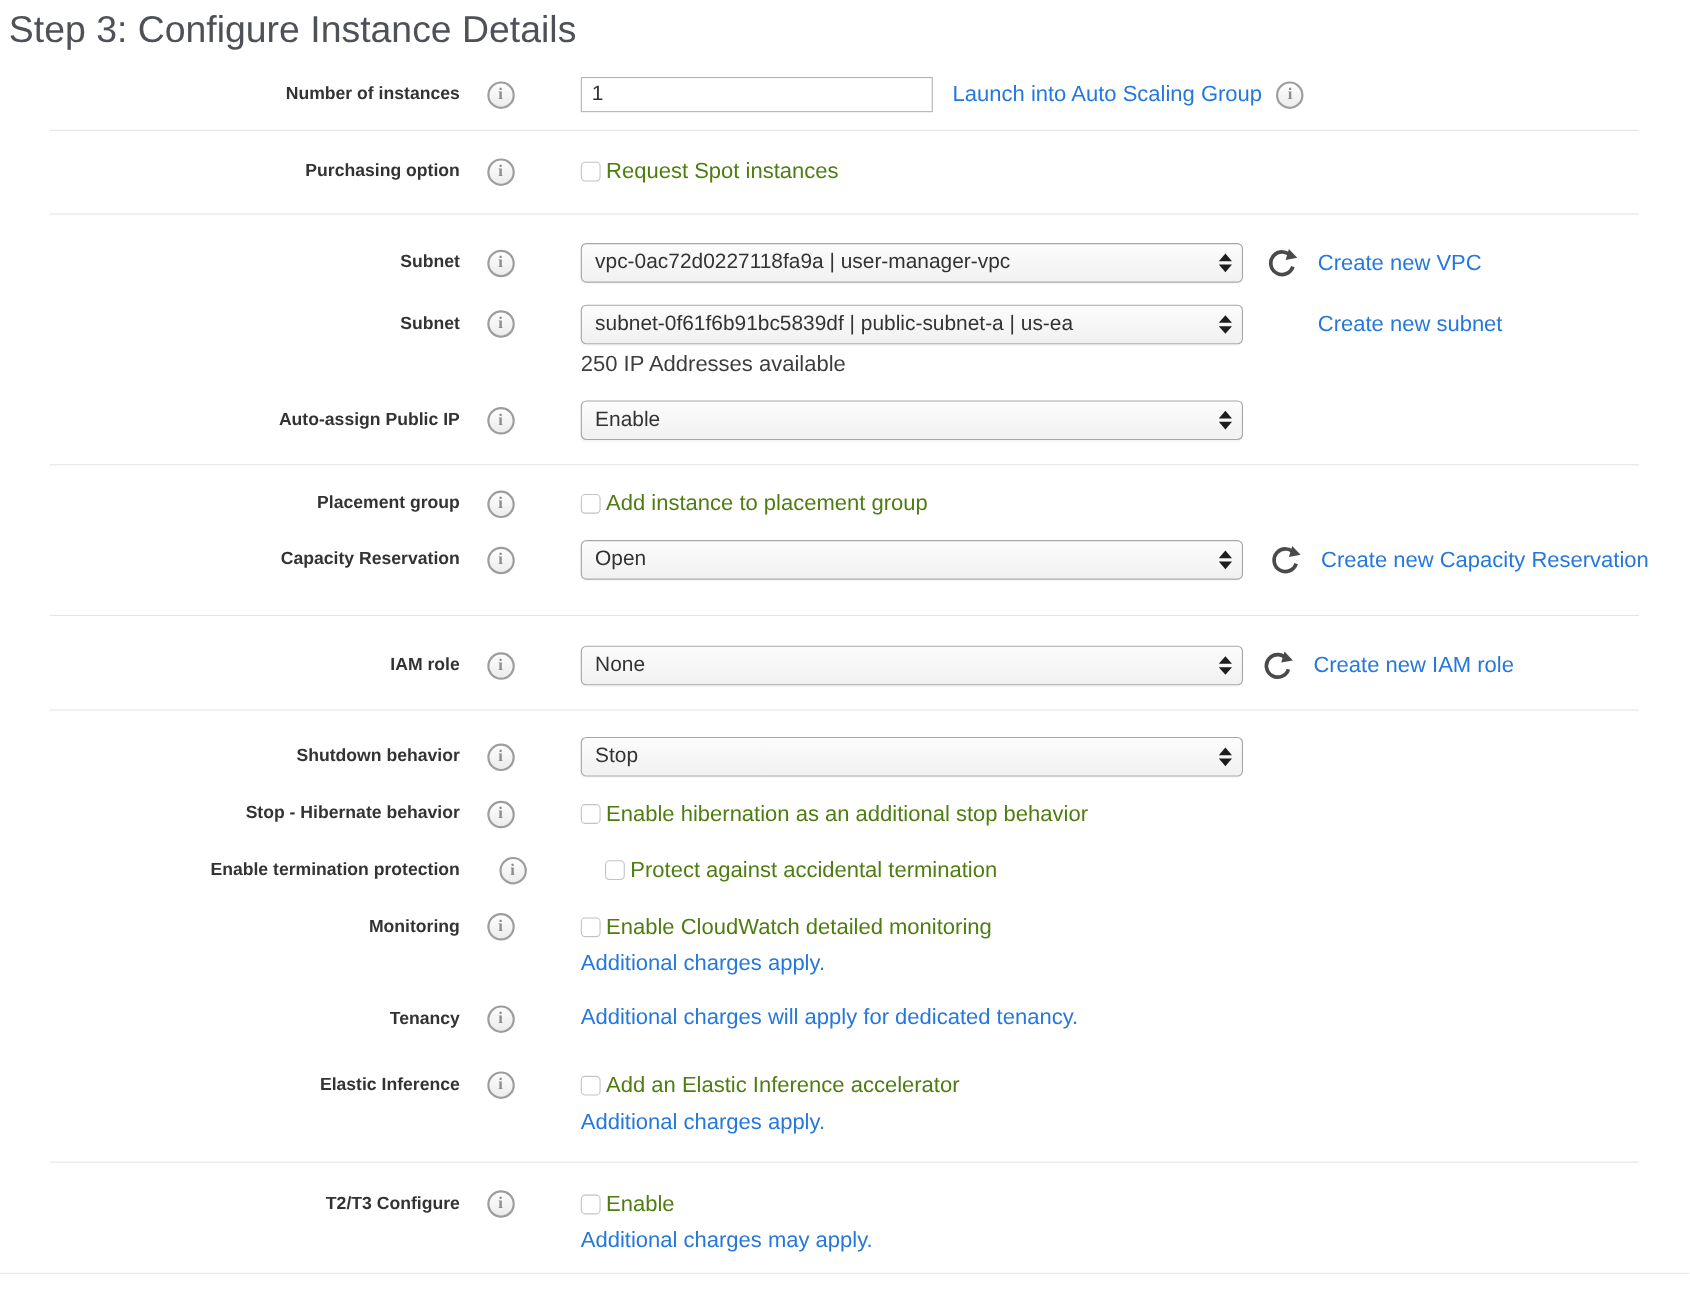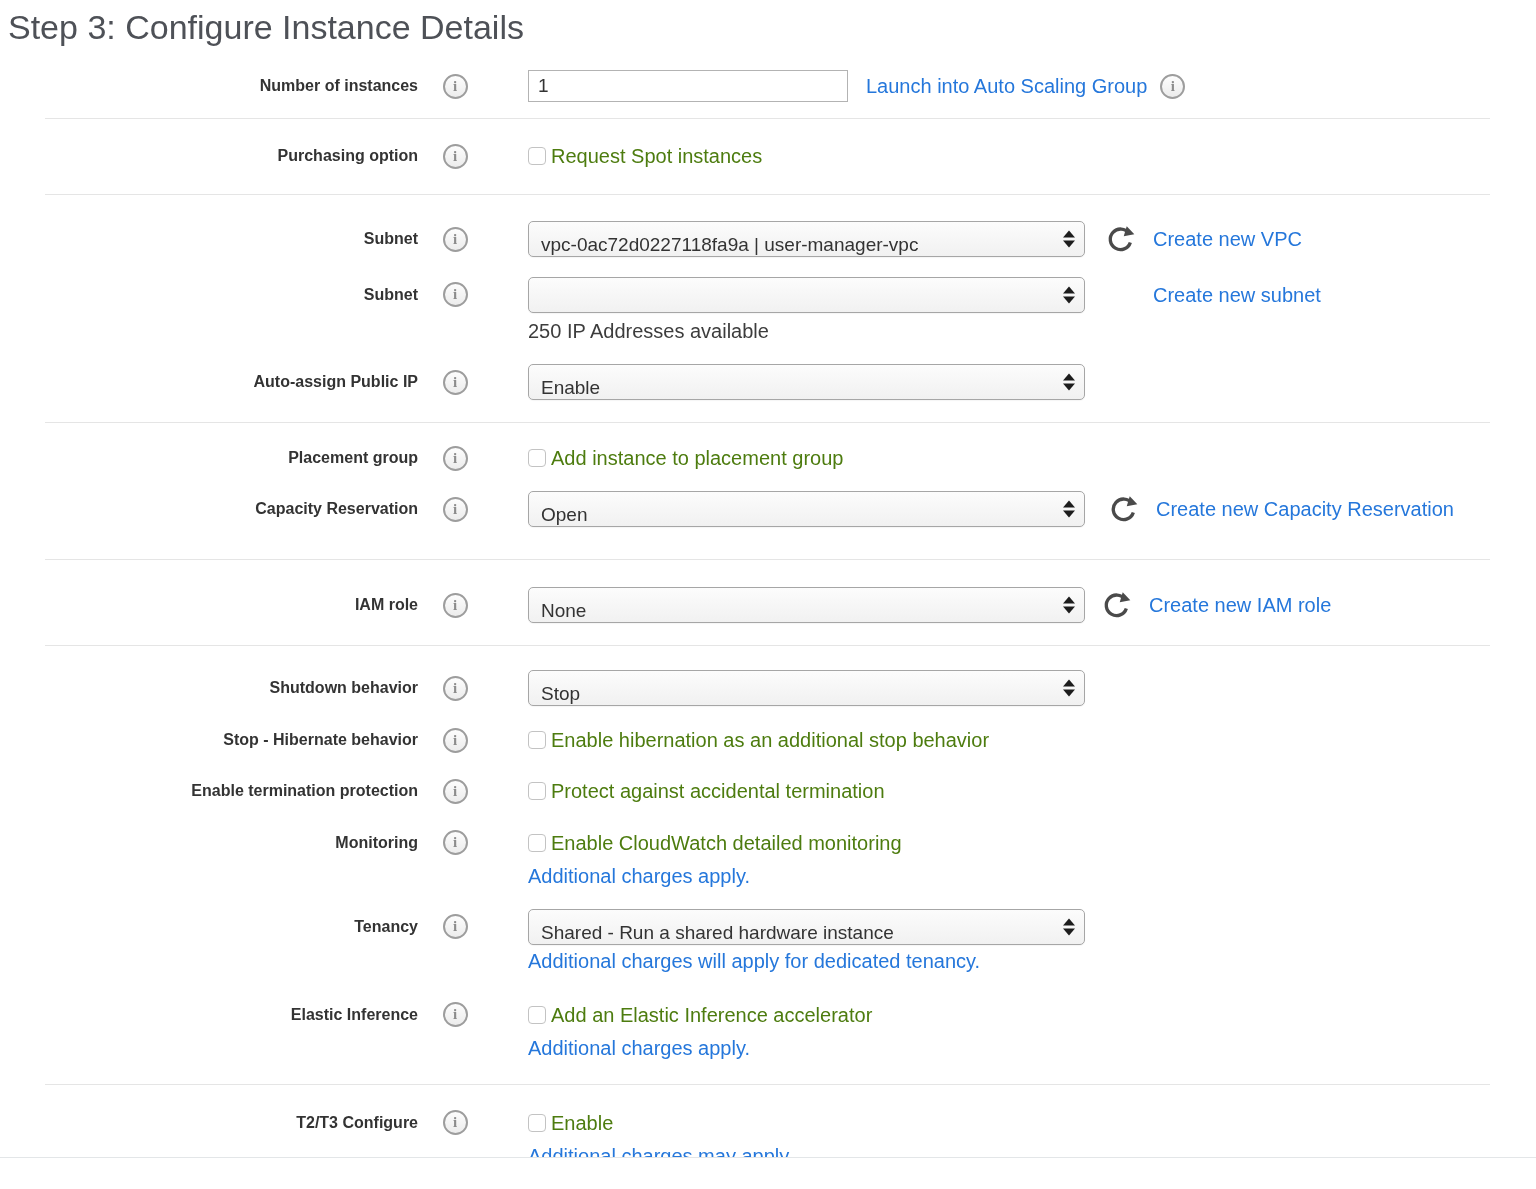--- a/index.html
+++ b/index.html
@@ -53,25 +53,25 @@
   .text-input {
     width: 320px; height: 32px;
     border: 1px solid #b3b3b3; border-radius: 0;
     font-size: 19px; color: #333; padding: 0 0 0 9px;
     font-family: "Liberation Sans", sans-serif;
     outline: none; background: #fff;
   }
 
   
   .select {
-    position: relative; width: 557px; height: 36px;
+    position: relative; width: 602px; height: 36px;
     border: 1px solid #a6a6a6; border-radius: 5px;
     background: linear-gradient(#fcfcfc, #f1f1f1);
     box-shadow: 0 1px 1px rgba(0,0,0,0.04);
-    display: flex; align-items: flex-end;
+    display: flex; align-items: center;
     overflow: hidden; flex: none;
   }
   .select-text {
     font-size: 19px; color: #333;
     padding-left: 12px; padding-right: 30px;
     white-space: nowrap; overflow: hidden;
     flex: 1;
   }
   .stepper {
     position: absolute; right: 9px; top: 50%;
@@ -107,21 +107,21 @@
   .secA { padding-top: 14px; padding-bottom: 16px; }
   .secB { padding-top: 24px; padding-bottom: 25px; }
   .secC { padding-top: 26px; padding-bottom: 22px; }
   .secD { padding-top: 22px; padding-bottom: 32px; }
   .secE { padding-top: 27px; padding-bottom: 22px; }
   .secF { padding-top: 24px; padding-bottom: 24px; }
   .secG { padding-top: 25px; }
 
   .mt20 { margin-top: 20px; }
   .mt21 { margin-top: 21px; }
-  .mt25 { margin-top: 25px; }
+  .mt25 { margin-top: 25px; gap: 11px; }
   .mt26 { margin-top: 26px; }
   .mt29 { margin-top: 29px; }
   .note { margin-top: 9px; }
   .note-sm { margin-top: 5px; }
 
   .link-gap { margin-left: 18px; }
   .info-after-link { margin-left: 13px; }
 </style>
 </head>
 <body>
@@ -187,20 +187,21 @@
     </div>
 
     <div class="row top mt20">
       <div class="lbl" style="line-height:36px;">Subnet</div>
       <div class="info-col" style="margin-top:5px;">
             <span class="info-icon">i</span>
           </div>
       <div class="ctrl">
         <div class="ctrl-inline">
           <div class="select">
+            <span class="select-text" style="padding-right:26px;">subnet-0f61f6b91bc5839df | public-subnet-a | us-ea</span>
             <span class="stepper">
                   <span class="tri up"></span>
                   <span class="tri down"></span>
                 </span>
           </div>
           <div class="aux">
             <span class="refresh-slot empty"></span>
             <a class="link">Create new subnet</a>
           </div>
         </div>
@@ -345,29 +346,20 @@
         <a class="link note-link note">Additional charges apply.</a>
       </div>
     </div>
 
     <div class="row top mt21">
       <div class="lbl" style="line-height:36px;">Tenancy</div>
       <div class="info-col" style="margin-top:5px;">
             <span class="info-icon">i</span>
           </div>
       <div class="ctrl">
-        <div class="ctrl-inline">
-          <div class="select">
-            <span class="select-text">Shared - Run a shared hardware instance</span>
-            <span class="stepper">
-                  <span class="tri up"></span>
-                  <span class="tri down"></span>
-                </span>
-          </div>
-        </div>
         <a class="link note-link note-sm">Additional charges will apply for dedicated tenancy.</a>
       </div>
     </div>
 
     <div class="row top mt29">
       <div class="lbl">Elastic Inference</div>
       <div class="info-col">
             <span class="info-icon">i</span>
           </div>
       <div class="ctrl">

